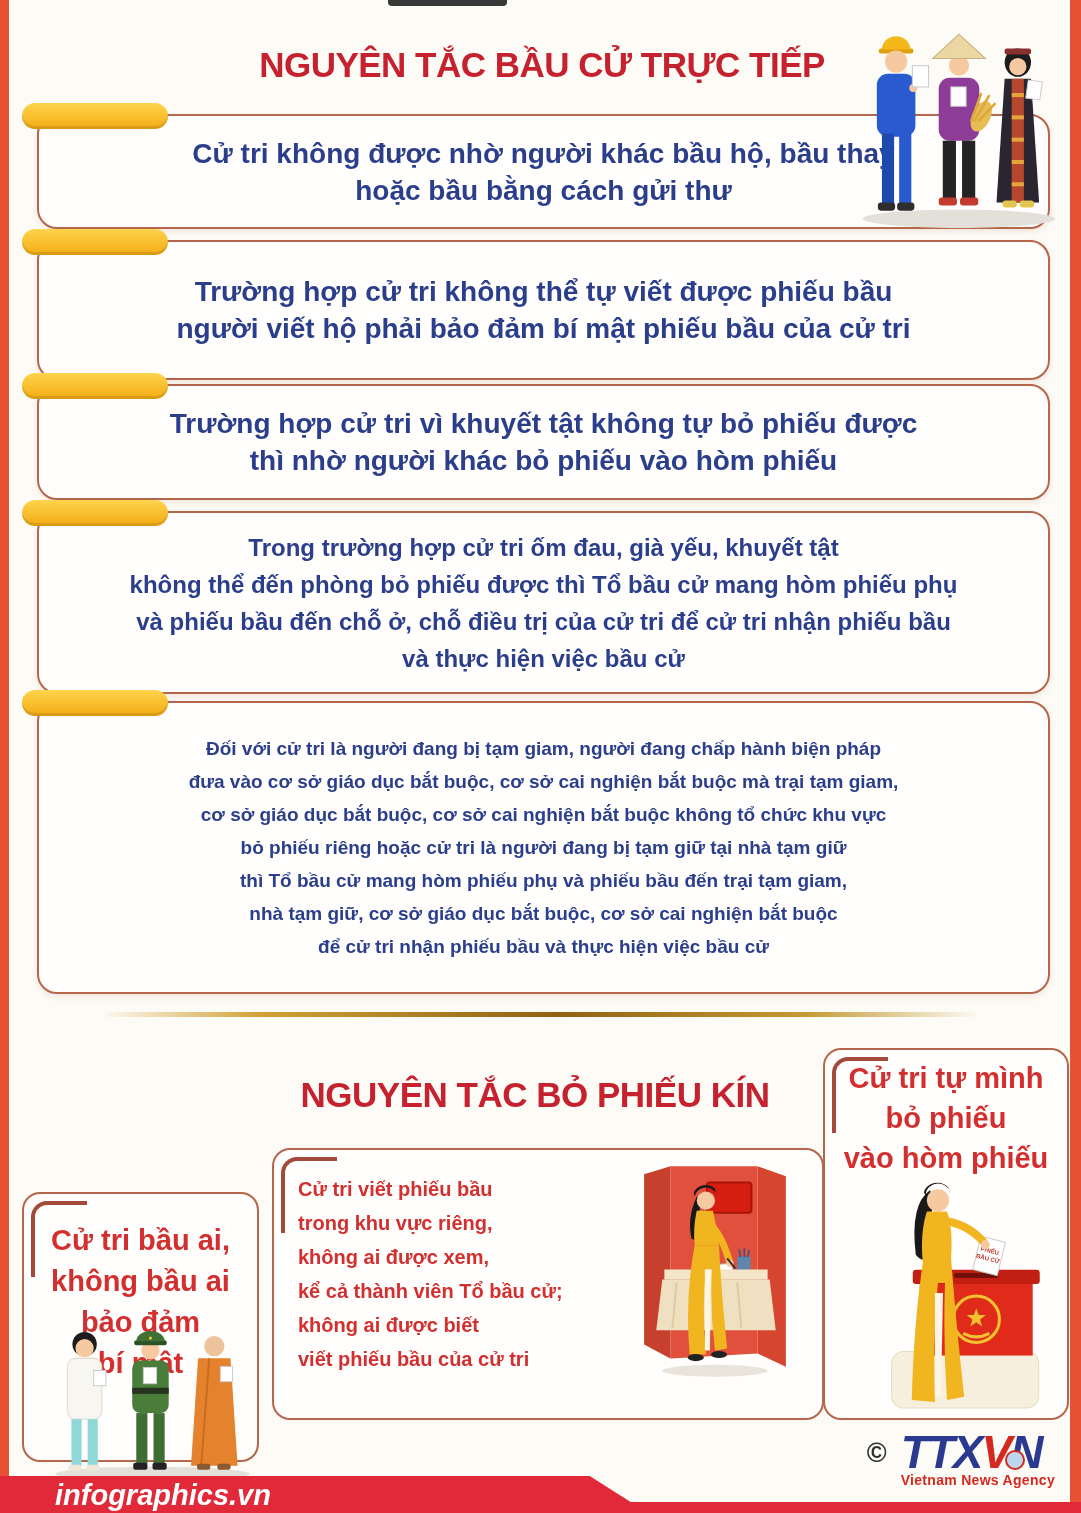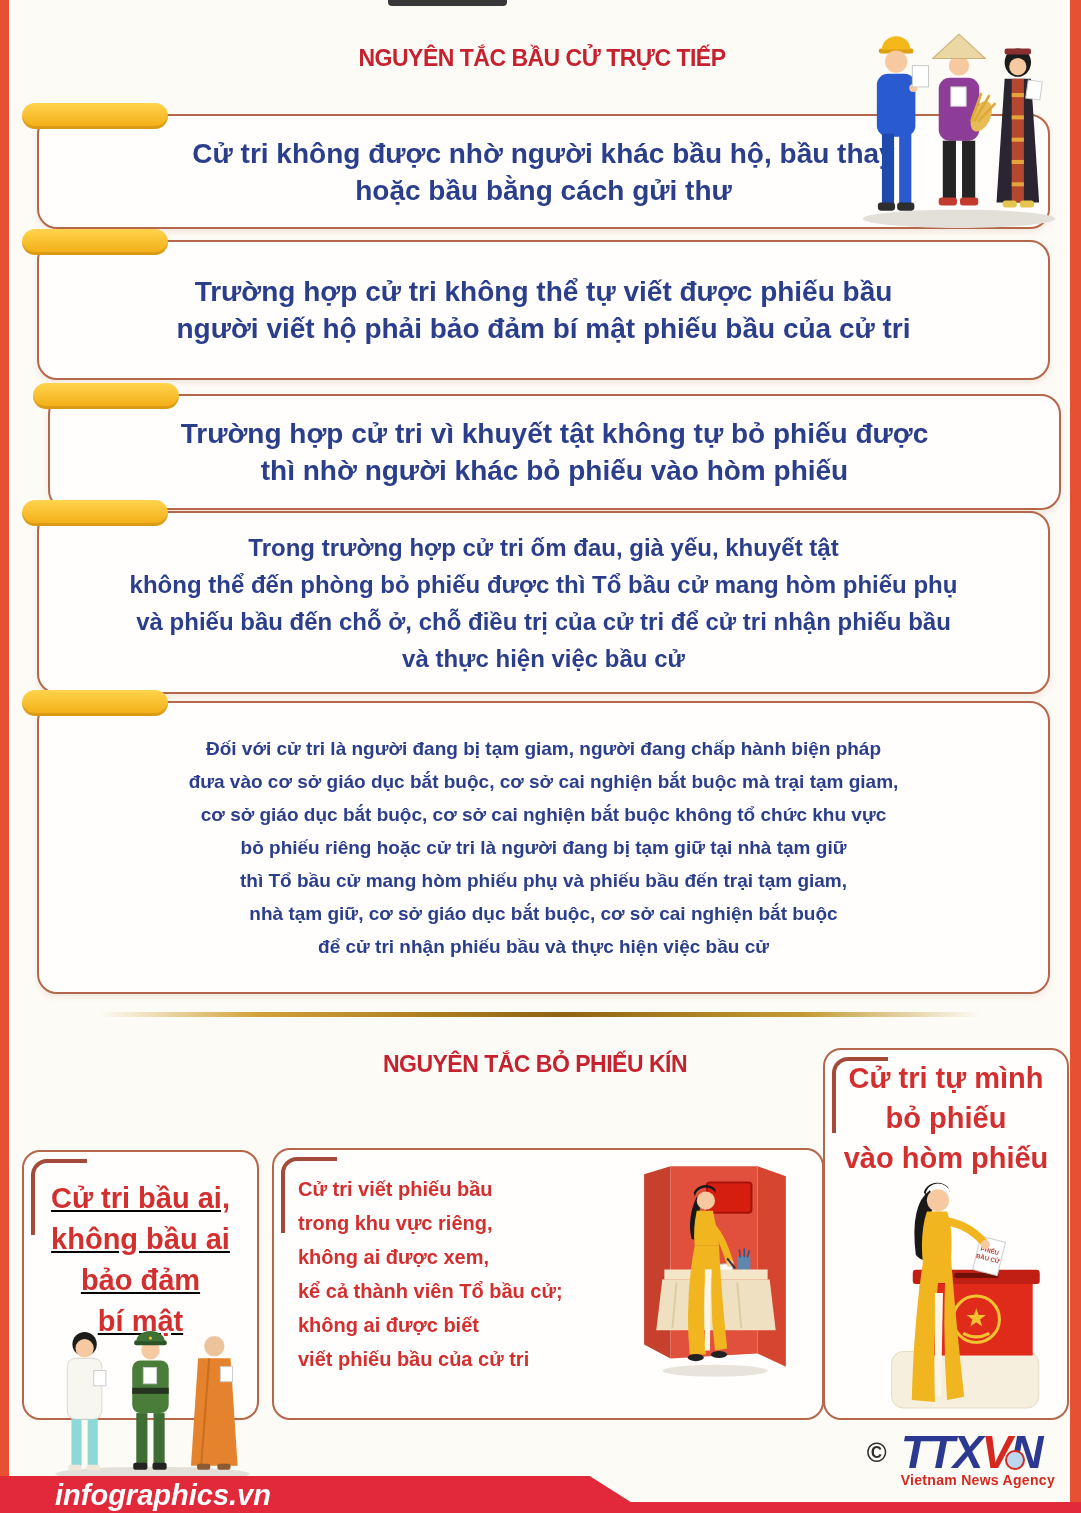--- a/index.html
+++ b/index.html
@@ -5,43 +5,43 @@
   html,body{margin:0;padding:0;background:#e9e6e0;}
   #app{position:relative;width:1081px;height:1513px;background:#fdfbf6;overflow:hidden;
        font-family:"Liberation Sans","DejaVu Sans",sans-serif;}
   .abs{position:absolute;}
   
   .edge{top:0;height:1513px;background:#e65133;}
   .edge-l{left:0;width:9px;}
   .edge-r{right:0;width:11px;}
   .top-fragment{left:388px;top:0;width:119px;height:6px;background:#383838;border-radius:0 0 4px 4px;}
   
-  .sec-title{color:#c6212f;font-weight:800;font-size:23px;letter-spacing:-.5px;text-align:center;line-height:1.1;}
+  .sec-title{color:#c6212f;font-weight:800;font-size:35px;letter-spacing:-.5px;text-align:center;line-height:1.1;}
   .title1{left:137px;top:46px;width:810px;}
-  .title2{left:230px;top:1052px;width:610px;}
+  .title2{left:230px;top:1076px;width:610px;}
   
   .b{left:37px;width:1009px;background:#fffefc;border:2px solid #b5674b;border-radius:20px;
      box-shadow:0 3px 6px rgba(160,100,60,.13);display:flex;flex-direction:column;justify-content:center;}
   .b::before{content:'';position:absolute;left:-17px;top:-13px;width:146px;height:26px;border-radius:14px;
      background:linear-gradient(180deg,#ffd44c,#f2ab14);box-shadow:inset 0 -3px 0 rgba(0,0,0,.10);}
   .b::after{content:'';position:absolute;left:-17px;top:8px;width:15px;height:30px;background:#aeb1b5;
      border-radius:0 0 6px 6px;z-index:-1;}
   .t-blue{color:#2a3e8c;font-weight:bold;text-align:center;}
   .t-blue div{white-space:nowrap;}
-  .b1{top:114px;height:111px;} .b2{top:240px;height:136px;} .b3{top:394px;height:112px;margin-left:11px;}
+  .b1{top:114px;height:111px;} .b2{top:240px;height:136px;} .b3{top:384px;height:112px;}
   .b4{top:511px;height:179px;} .b5{top:701px;height:289px;}
   .fs-a{font-size:28px;line-height:37px;} .fs-b{font-size:24px;line-height:37px;} .fs-c{font-size:19px;line-height:33px;}
   
   .sep{left:100px;top:1012px;width:880px;height:5px;border-radius:3px;
     background:linear-gradient(90deg,rgba(212,164,55,0) 0%,#d2a238 18%,#8f6312 52%,#c49a33 80%,rgba(212,164,55,0) 100%);}
   
   .bb{background:#fffefc;border:2px solid #b5674b;border-radius:18px;}
   .bb::before{content:'';position:absolute;top:7px;left:7px;width:52px;height:72px;
      border-left:4px solid #a34a3a;border-top:4px solid #a34a3a;border-top-left-radius:16px;}
-  .bleft{left:22px;top:1150px;width:233px;height:266px;text-decoration:underline;}
+  .bleft{left:22px;top:1192px;width:233px;height:266px;}
   .bmid{left:272px;top:1148px;width:548px;height:268px;}
   .bright{left:823px;top:1048px;width:242px;height:368px;}
   .t-red{color:#d32f2f;font-weight:bold;}
   .t-red div{white-space:nowrap;}
   .bleft .txt{padding-top:26px;font-size:29px;line-height:41px;text-align:center;}
   .bmid .txt{padding:22px 8px 0 24px;font-size:20px;line-height:34px;text-align:left;}
   .bright .txt{padding-top:8px;font-size:29px;line-height:40px;text-align:center;}
   
   .voters-svg{left:856px;top:20px;z-index:5;}
   .observers-svg{left:48px;top:1330px;z-index:6;}

